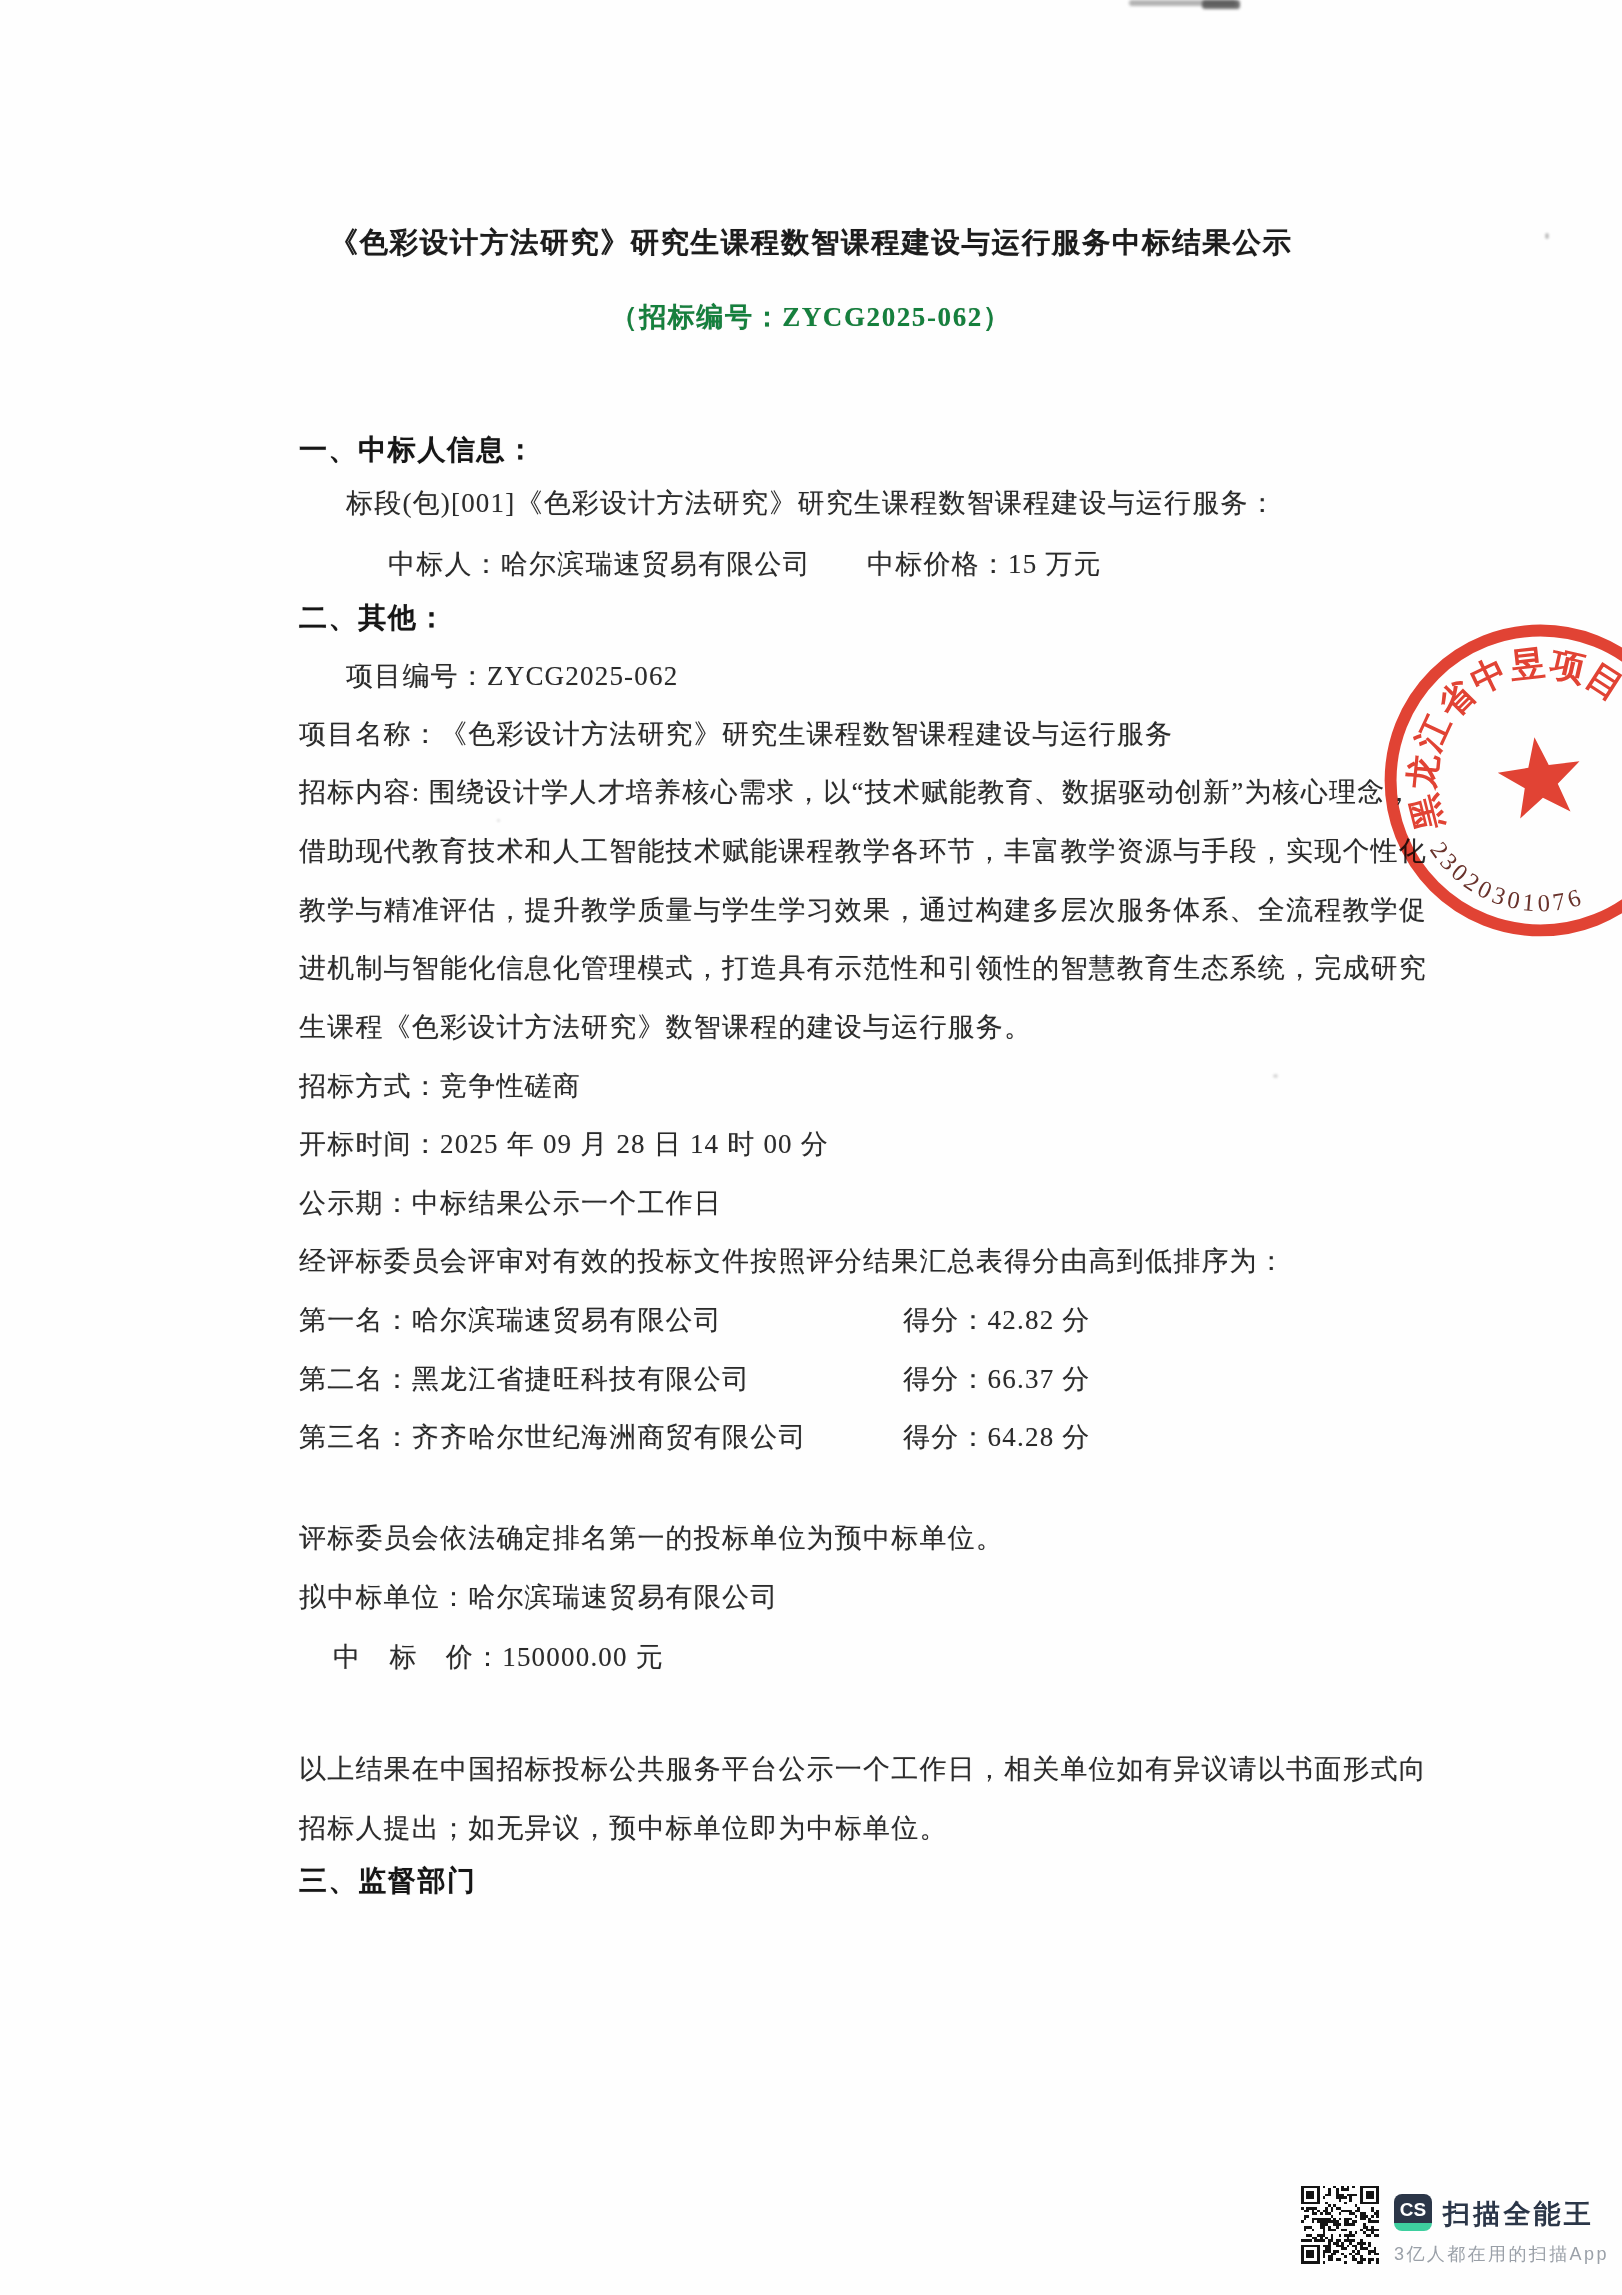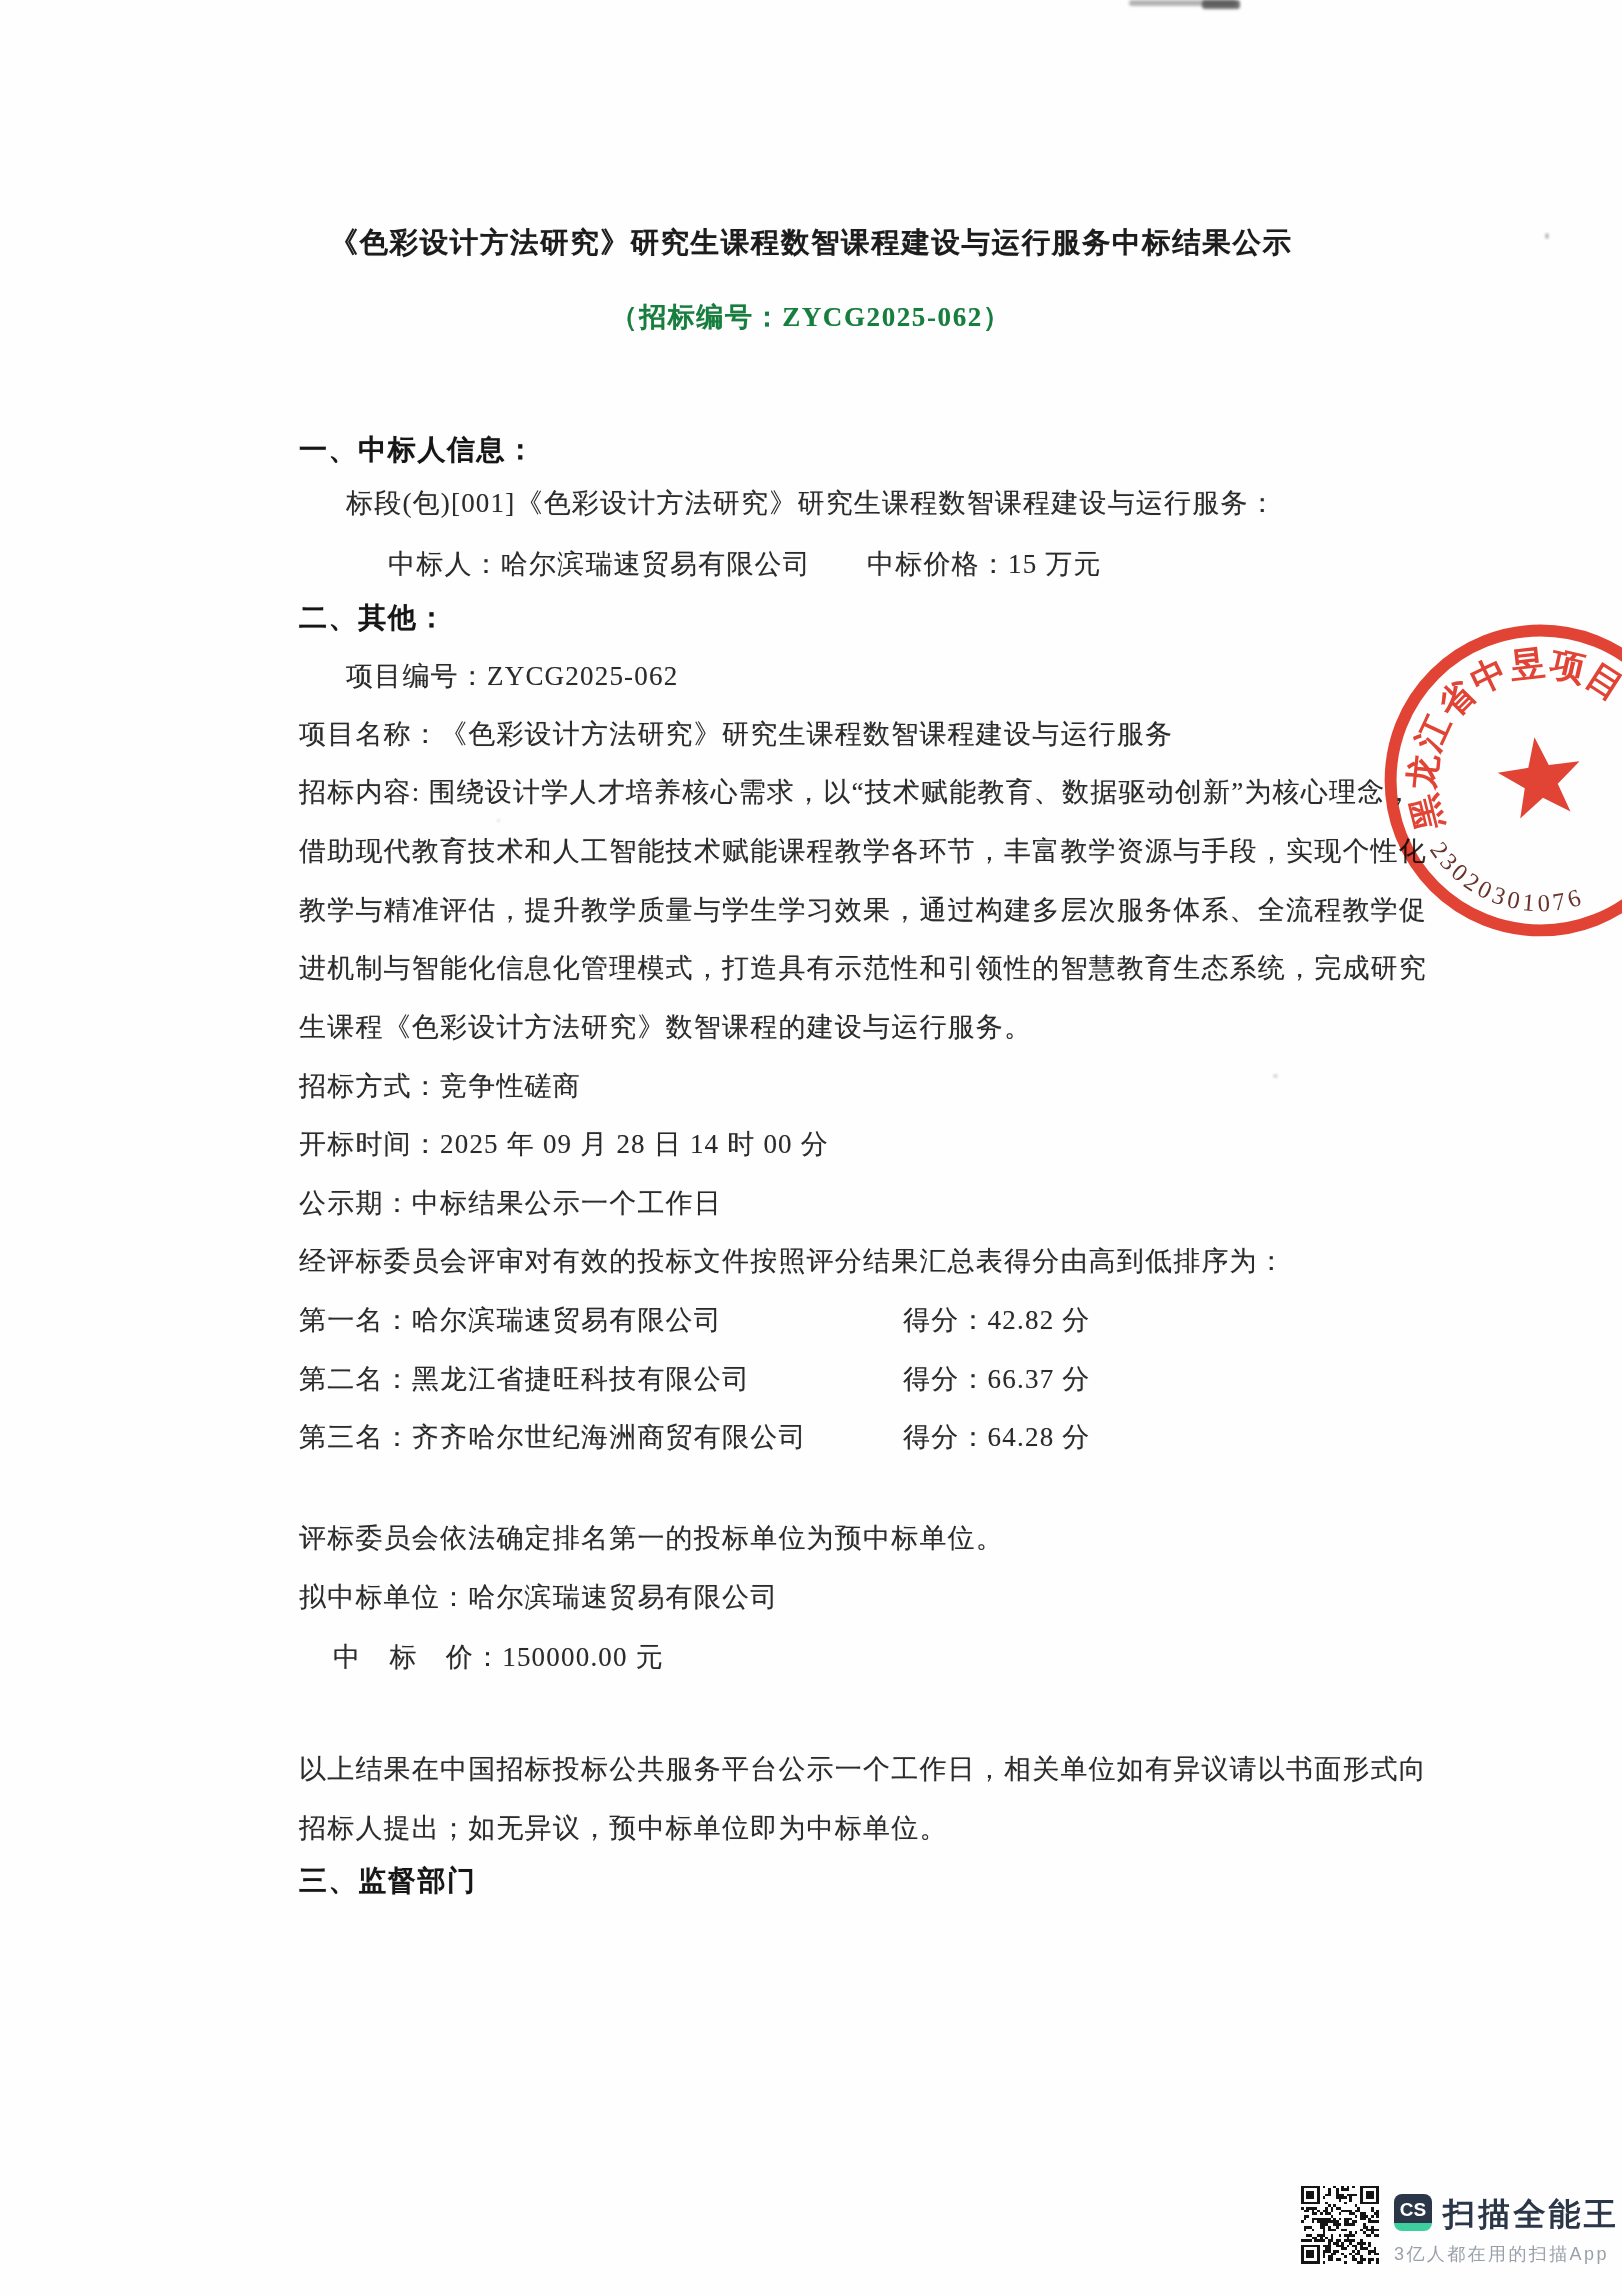--- a/index.html
+++ b/index.html
@@ -44,21 +44,21 @@
   .qr-mod{fill:#141414;}
   .cs-logo{
     position:absolute;left:1394px;top:2194px;width:38px;height:37px;border-radius:8px;
     background:linear-gradient(var(--logo-bg,#2b3648) 79%,var(--logo-accent,#3ecf9f) 79%);
     color:#fff;font-family:"Liberation Sans","DejaVu Sans",sans-serif;
     font-weight:700;font-size:19px;text-align:center;line-height:32px;letter-spacing:0;
   }
   .app-name{
     position:absolute;left:1443px;top:2196px;height:37px;line-height:37px;
     font-family:"Liberation Sans","DejaVu Sans",sans-serif;font-weight:700;
-    font-size:32px;letter-spacing:3.2px;color:var(--app-name-color,#2b3648);
+    font-size:27px;letter-spacing:3.2px;color:var(--app-name-color,#2b3648);
   }
   .tagline{
     position:absolute;left:1394px;top:2242px;
     font-family:"Liberation Sans","DejaVu Sans",sans-serif;
     font-size:18px;letter-spacing:2.4px;color:var(--tagline-color,#9aa0a8);
   }
   
   .artifact{position:absolute;border-radius:3.2px;filter:blur(1.6px);}
   .a1{left:1129px;top:0;width:107px;height:5.5px;background:#8a8a8a;opacity:.65;}
   .a2{left:1202px;top:0;width:38px;height:8.7px;background:#4a4a4a;opacity:.8;}

